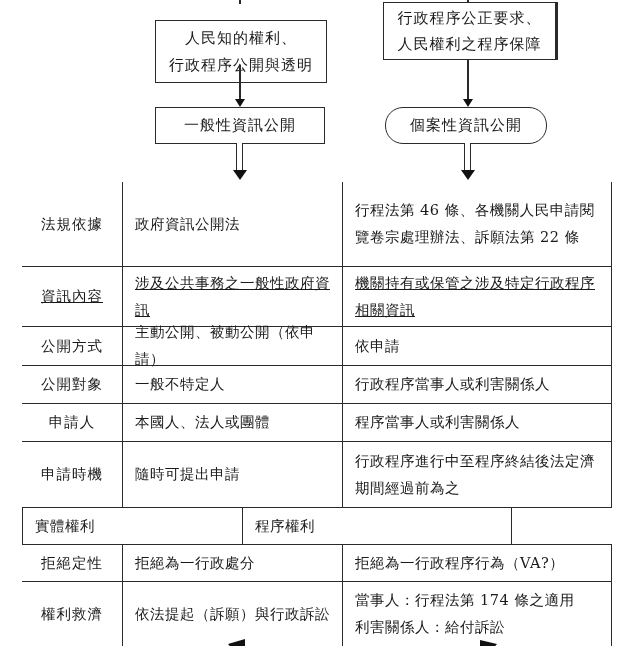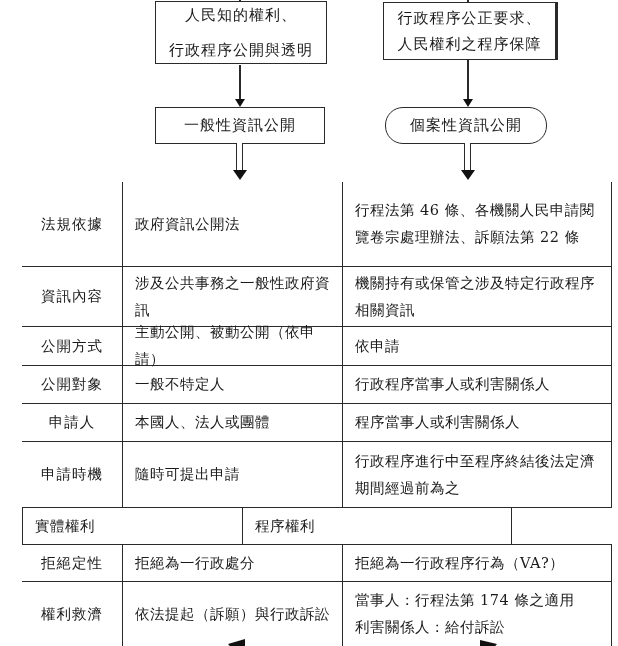--- a/index.html
+++ b/index.html
@@ -7,21 +7,21 @@
     position:relative;width:618px;height:646px;background:#ffffff;overflow:hidden;
     font-family:"DejaVu Serif","Liberation Serif",serif;
     color:#1a1a1a;
   }
   
   .fbox{
     position:absolute;border:1.5px solid #2a2a2a;background:#fff;
     display:flex;flex-direction:column;align-items:center;justify-content:center;
     text-align:center;font-size:15px;line-height:1.75;letter-spacing:1px;
   }
-  #box-a{left:155px;top:1px;width:170px;height:61px;justify-content:space-between;}
+  #box-a{left:155px;top:20px;width:170px;height:61px;}
   #box-b{left:383px;top:2px;width:171px;height:56px;border-right-width:3px;}
   #box-c{left:155px;top:107px;width:168px;height:35px;}
   #box-d{left:385px;top:107px;width:160px;height:35px;border-radius:18px;}
   .stub{position:absolute;width:1.5px;background:#2a2a2a;}
   #stub-l{left:239px;top:0;height:4px;}
   #stub-r{left:467px;top:0;height:3px;}
   .shaft{position:absolute;width:1.5px;background:#2a2a2a;}
   #shaft-l{left:239px;top:65px;height:35px;}
   #shaft-r{left:467px;top:59px;height:41px;}
   .ahead{
@@ -55,21 +55,21 @@
   .c-gen{
     width:220px;box-sizing:border-box;border-left:1.5px solid #2a2a2a;
     display:flex;align-items:center;padding:4px 8px 4px 12px;
     font-size:14.5px;line-height:27px;letter-spacing:0.5px;
   }
   .c-case{
     width:270px;box-sizing:border-box;border-left:1.5px solid #2a2a2a;border-right:1.5px solid #2a2a2a;
     display:flex;align-items:center;padding:4px 6px 4px 12px;
     font-size:14.5px;line-height:27px;letter-spacing:0.5px;white-space:pre-line;
   }
-  .h85{height:85px;} .h60{height:60px;} .h39{height:39px;} .h38{height:38px;}
+  .h85{height:85px;} .h60{height:60px;text-decoration:underline;} .h39{height:39px;} .h38{height:38px;}
   .h66{height:66px;font-family:Liberation Serif, serif;} .h37{height:37px;} .h64{height:64px;}
   
   .cutmark{position:absolute;background:#111;}
   #cut-l{left:228px;top:639px;width:17px;height:7px;clip-path:polygon(0 70%,100% 0,100% 100%,10% 100%);}
   #cut-r{left:480px;top:640px;width:17px;height:6px;clip-path:polygon(0 0,100% 65%,90% 100%,0 100%);}
 </style>
 </head>
 <body>
 
 <div id="page">

